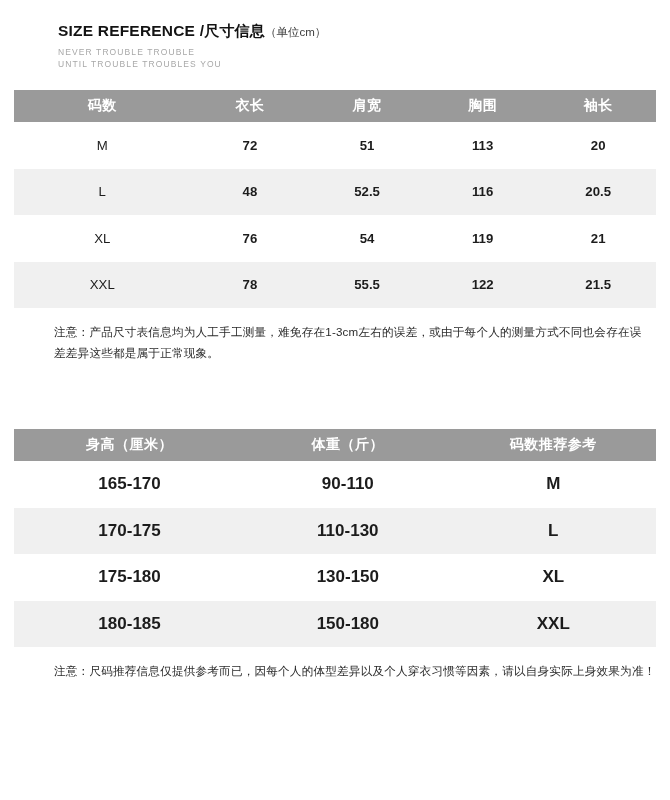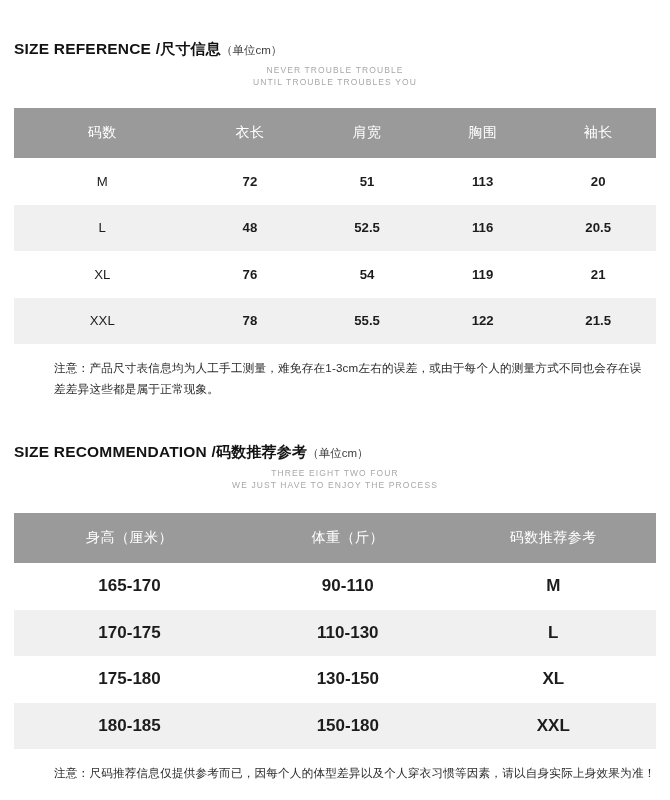--- a/index.html
+++ b/index.html
@@ -54,21 +54,20 @@
   .sub-lines {
     margin-top: 5px;
     margin-bottom: 0;
   }
   .sub-line {
     font-size: 8.5px;
     letter-spacing: 1.1px;
     color: #a8a8a8;
     line-height: 12px;
     text-transform: uppercase;
-    text-align: center;
   }
 
   
   table {
     border-collapse: collapse;
     width: 100%;
     table-layout: fixed;
   }
   .tbl-wrap {
     margin-top: 18px;
@@ -78,23 +77,23 @@
 
   th, td {
     text-align: center;
     font-size: 13.2px;
     color: #1c1c1c;
     font-weight: bold;
   }
   thead th {
     background: #9a9a9a;
     color: #ffffff;
-    height: 50px;
+    height: 32px;
     font-size: 14px;
-    font-weight: normal;
+    font-weight: bold;
     letter-spacing: 0.5px;
   }
   tbody td {
     height: 46.5px;
   }
   tbody tr.odd td { background: #ffffff; }
   tbody tr.even td { background: #f0f0f0; }
 
   .tbl1 thead th:nth-child(1) { width: 27.5%; }
   .tbl1 thead th:nth-child(2) { width: 18.5%; }
@@ -121,21 +120,21 @@
   }
   .spacer-big { height: 44px; }
 </style>
 </head>
 <body>
 
 <div class="page">
 
   <div class="section">
 
-    <div class="sec-head" style="padding-top:40px;">
+    <div class="sec-head" style="padding-top:22px;margin-left:44px;">
       <div class="sec-title">
         <span class="en">SIZE REFERENCE</span>
         <span class="slash">/</span><span class="cn">尺寸信息</span><span class="unit">（单位cm）</span>
       </div>
       <div class="sub-lines">
         <div class="sub-line">NEVER TROUBLE TROUBLE</div>
         <div class="sub-line">UNTIL TROUBLE TROUBLES YOU</div>
       </div>
     </div>
 
@@ -186,30 +185,20 @@
     <div class="note">
       <div>注意：产品尺寸表信息均为人工手工测量，难免存在1-3cm左右的误差，或由于每个人的测量方式不同也会存在误</div>
       <div>差差异这些都是属于正常现象。</div>
     </div>
   </div>
 
   <div class="spacer-big"></div>
 
   <div class="section">
 
-    <div class="sec-head">
-      <div class="sec-title">
-        <span class="en">SIZE RECOMMENDATION</span>
-        <span class="slash">/</span><span class="cn">码数推荐参考</span><span class="unit">（单位cm）</span>
-      </div>
-      <div class="sub-lines">
-        <div class="sub-line">THREE EIGHT TWO FOUR</div>
-        <div class="sub-line">WE JUST HAVE TO ENJOY THE PROCESS</div>
-      </div>
-    </div>
 
     <div class="tbl-wrap tbl2">
       <table>
         <thead>
           <tr>
             <th>身高（厘米）</th>
             <th>体重（斤）</th>
             <th>码数推荐参考</th>
           </tr>
         </thead>

